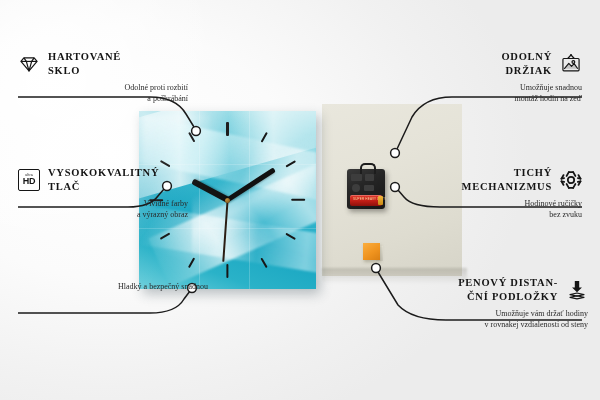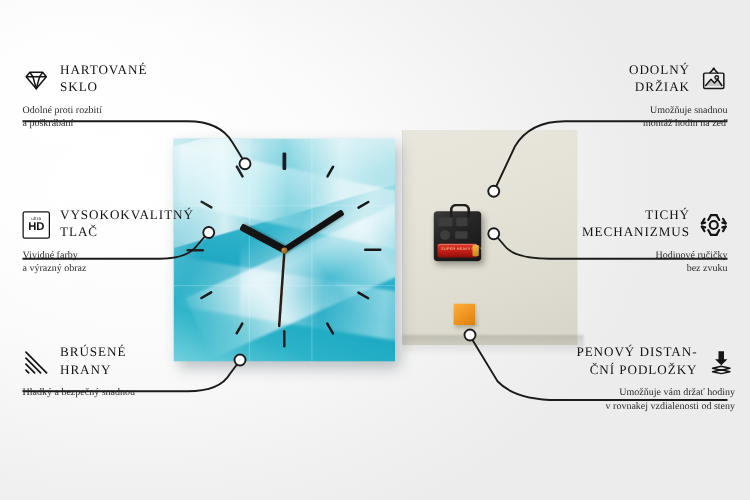--- a/index.html
+++ b/index.html
@@ -226,39 +226,39 @@
   .feat { position: absolute; }
   .feat-head {
     display: flex;
     align-items: center;
     gap: 8px;
   }
   .feat-left .feat-head { justify-content: flex-start; }
   .feat-right .feat-head { justify-content: flex-end; }
   .feat-title {
     font-family: "Liberation Serif", serif;
-    font-weight: 400;
+    font-weight: 700;
     font-size: 10.5px;
     line-height: 13.5px;
     letter-spacing: .75px;
     color: #141414;
     text-transform: uppercase;
     white-space: pre-line;
   }
   .feat-left .feat-title { text-align: left; }
   .feat-right .feat-title { text-align: right; }
   .feat-desc {
     font-family: "Liberation Serif", serif;
     font-size: 8px;
     line-height: 10.5px;
     color: #2a2a2a;
     white-space: pre-line;
     margin-top: 6px;
   }
-  .feat-left .feat-desc { text-align: left; }
+  .feat-left .feat-desc { text-align: right; }
   .feat-right .feat-desc { text-align: right; }
 
   
   .ic { width: 22px; height: 22px; flex: 0 0 22px; display: block; }
   .ic svg { display: block; width: 22px; height: 22px; }
   .ic-hd {
     width: 22px; height: 22px; flex: 0 0 22px;
     border: 1.4px solid #151515;
     border-radius: 2px;
     box-sizing: border-box;
@@ -378,34 +378,20 @@
         <span class="h">HD</span>
       </span>
       <span class="feat-title">VYSOKOKVALITNÝ
 TLAČ</span>
     </div>
     <div class="feat-desc">Vividné farby
 a výrazný obraz</div>
   </div>
 
   <div class="feat feat-left" style="left:18px; top:276px; width:190px;">
-    <div class="feat-head">
-      <span class="ic">
-        <svg viewBox="0 0 24 24">
-          <g stroke="#151515" stroke-width="1.5" stroke-linecap="round">
-            <path d="M3 3 L21 21"></path>
-            <path d="M3 8.2 L15.8 21"></path>
-            <path d="M3 13.4 L10.6 21"></path>
-            <path d="M3 18.6 L5.4 21"></path>
-          </g>
-        </svg>
-      </span>
-      <span class="feat-title">BRÚSENÉ
-HRANY</span>
-    </div>
     <div class="feat-desc">Hladký a bezpečný snadnou</div>
   </div>
 
   <div class="feat feat-right" style="left:412px; top:166px; width:170px;">
     <div class="feat-head">
       <span class="feat-title">TICHÝ
 MECHANIZMUS</span>
       <span class="ic">
         <svg viewBox="0 0 24 24">
           <g fill="none" stroke="#151515" stroke-width="1.9" stroke-linecap="round" stroke-linejoin="round">

